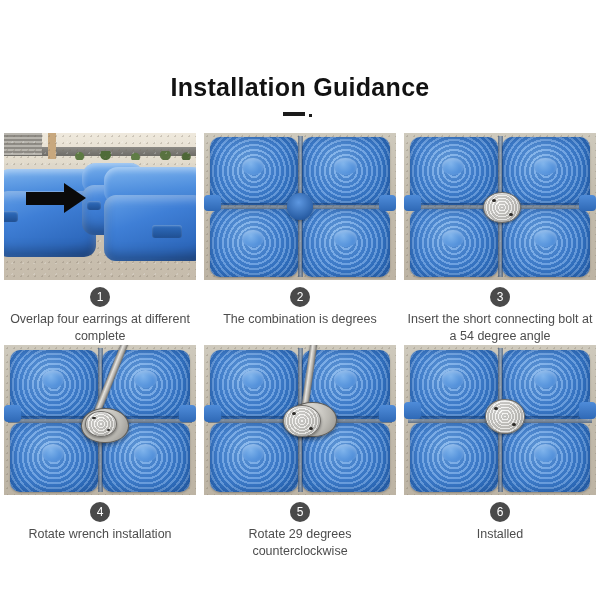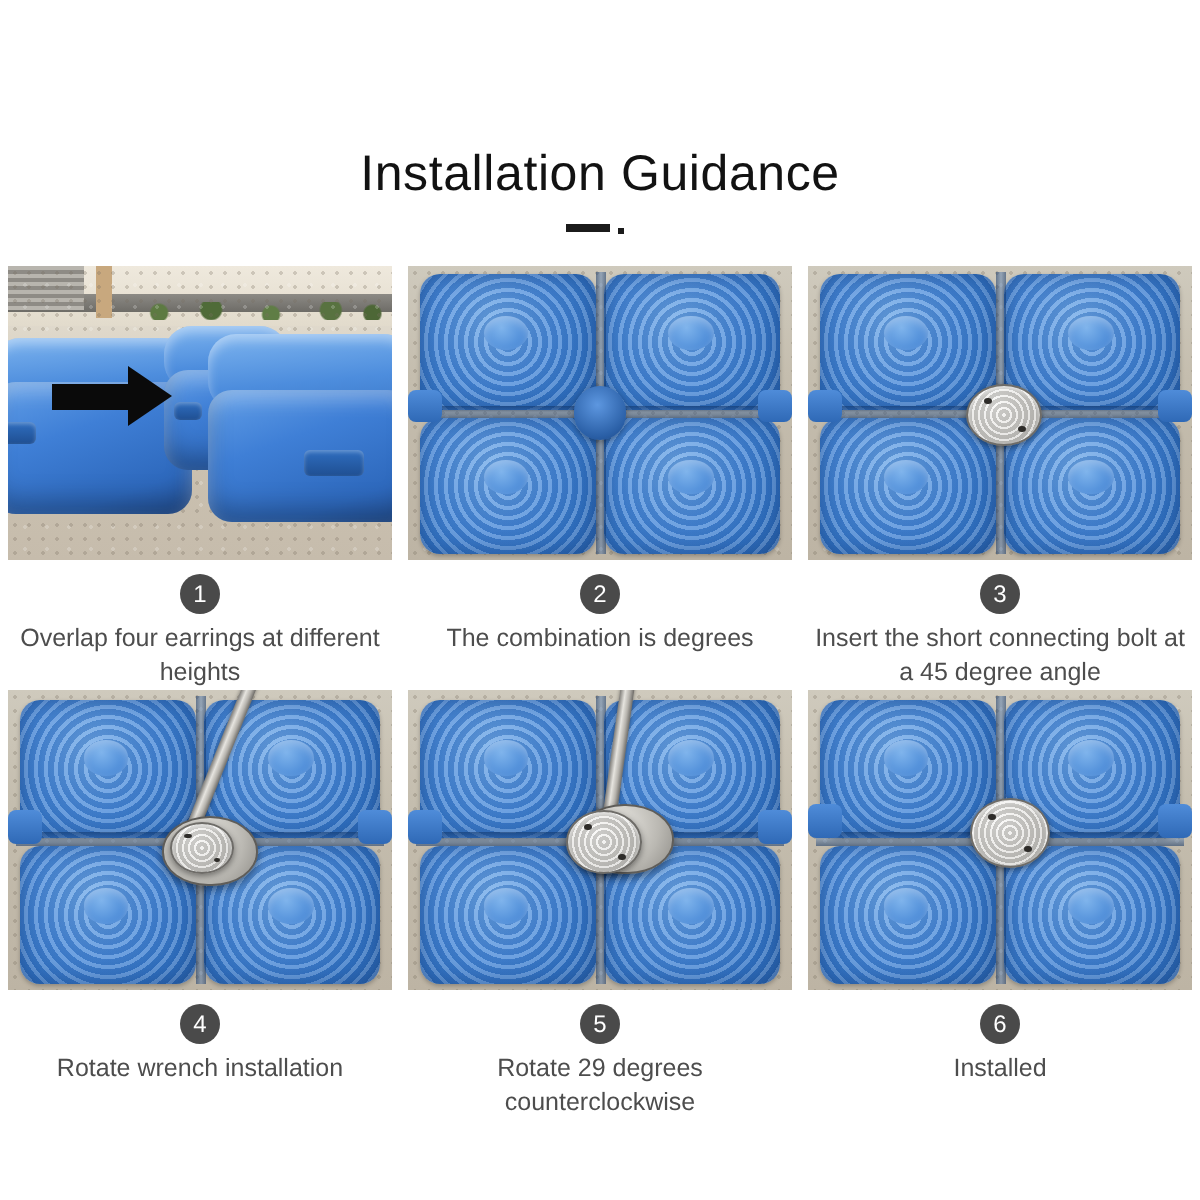--- a/index.html
+++ b/index.html
@@ -16,21 +16,21 @@
   }
 
   
   .title-block {
     width: 600px;
     padding-top: 72px;
     text-align: center;
   }
   .page-title {
     font-size: 25px;
-    font-weight: 400;
+    font-weight: 700;
     color: #121212;
     letter-spacing: 0.3px;
     line-height: 30px;
   }
   .title-deco {
     margin: 6px auto 0;
     width: 34px;
     height: 12px;
     position: relative;
   }
@@ -324,21 +324,21 @@
         <div class="float-body" style="left:100px; top:62px; width:102px; height:66px;"></div>
         <div class="handle" style="left:148px; top:92px; width:30px; height:13px;"></div>
 
         <div class="arrow">
           <span class="shaft"></span>
           <span class="head"></span>
         </div>
       </div>
       <div class="caption">
         <div class="badge">1</div>
-        <div class="caption-text">Overlap four earrings at different heights</div>
+        <div class="caption-text">Overlap four earrings at different complete</div>
       </div>
     </div>
 
     <div class="cell">
       <div class="photo">
         <div class="ground-coarse"></div>
         <div class="noise"></div>
         <div class="assembly">
           <div class="quad q-tl"></div>
           <div class="quad q-tr"></div>
@@ -371,21 +371,21 @@
           <div class="side-notch" style="left:0; top:42%;"></div>
           <div class="side-notch" style="right:0; top:42%;"></div>
           <div class="bolt-plate">
             <span class="hole h1"></span>
             <span class="hole h2"></span>
           </div>
         </div>
       </div>
       <div class="caption">
         <div class="badge">3</div>
-        <div class="caption-text">Insert the short connecting bolt at a 45 degree angle</div>
+        <div class="caption-text">Insert the short connecting bolt at a 54 degree angle</div>
       </div>
     </div>
   </div>
 
   <div class="row row2">
 
     <div class="cell">
       <div class="photo">
         <div class="ground-coarse"></div>
         <div class="noise"></div>

